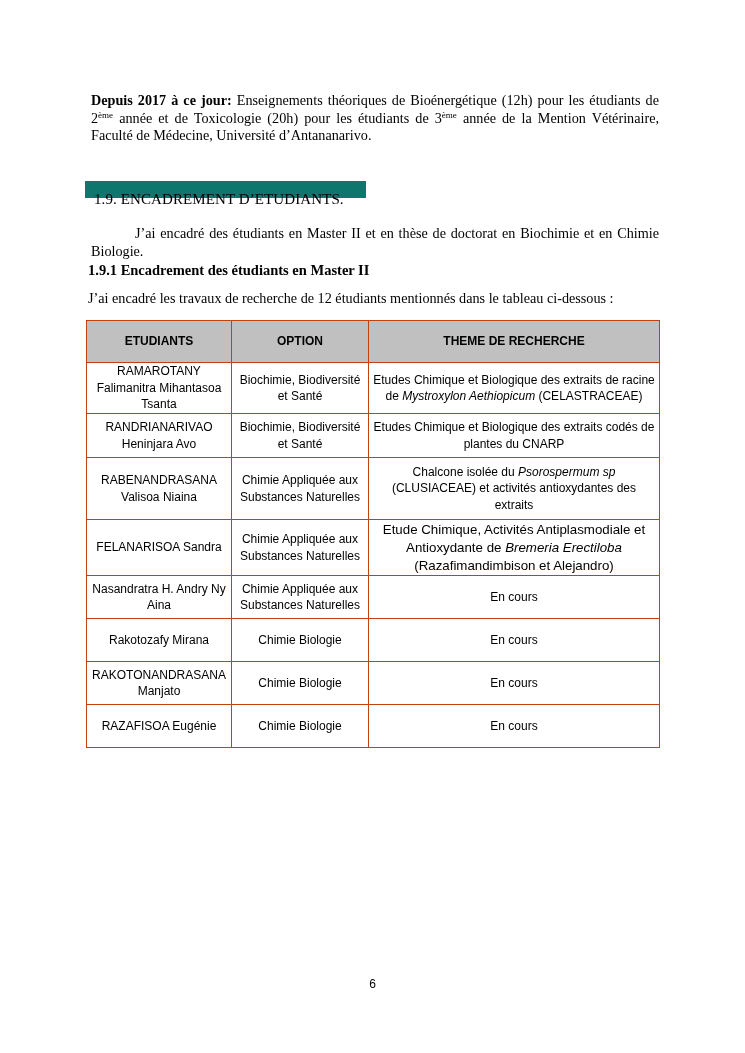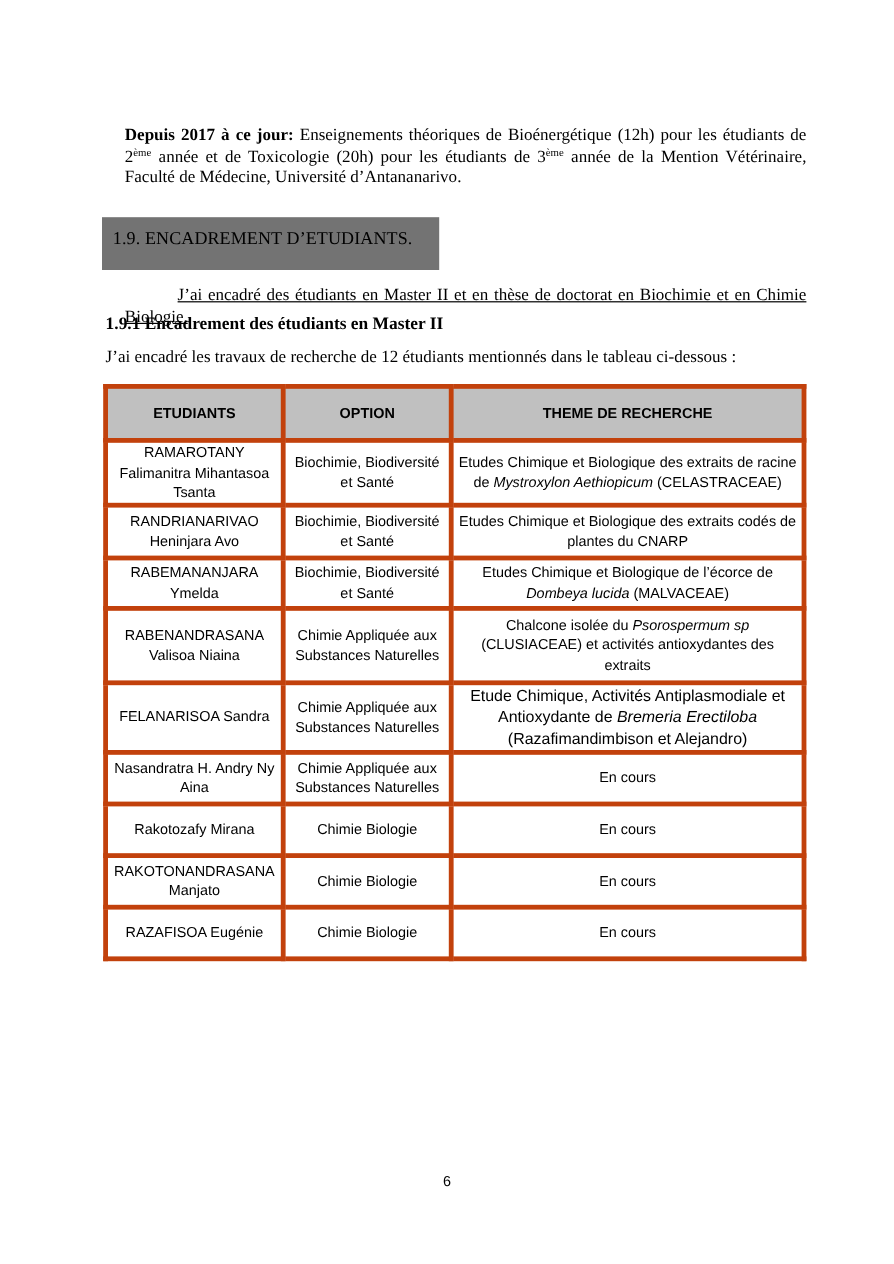--- a/index.html
+++ b/index.html
@@ -1,29 +1,29 @@
 <!DOCTYPE html>
 <html><head>
 <meta charset="utf-8">
 <style>
   html, body { margin: 0; padding: 0; background: #ffffff; }
   body { width: 745px; height: 1053px; position: relative; overflow: hidden; font-family: "Liberation Serif", serif; color: #000; }
-  .para { position: absolute; left: 88px; width: 568px; font-size: 14.2px; line-height: 17.5px; text-align: justify; margin: 16px; }
+  .para { position: absolute; left: 88px; width: 568px; font-size: 14.2px; line-height: 17.5px; text-align: justify; margin: 3px; }
   .p1 { top: 89px; }
   .p1 b { font-weight: bold; }
   sup { font-size: 9px; line-height: 0; vertical-align: 5px; }
-  .section-box { position: absolute; left: 85px; top: 181px; width: 281px; height: 44px; background: #737373; }
+  .section-box { position: absolute; left: 85px; top: 181px; width: 281px; height: 17px; background: #0f766e; }
   .section-title { position: absolute; left: 9px; top: 10px; font-size: 15px; letter-spacing: 0.1px; }
-  .p2 { top: 222px; text-decoration: underline; }
+  .p2 { top: 222px; }
   .p2 .indent { display: inline-block; width: 44px; }
   .sub-heading { position: absolute; left: 88px; top: 262px; font-size: 14.5px; font-weight: bold; }
   .p3 { position: absolute; left: 88px; top: 290px; font-size: 14.2px; }
 
   table.grid { position: absolute; left: 86px; top: 320px; border-collapse: collapse; font-family: "Liberation Sans", sans-serif; font-size: 12px; line-height: 16.5px; }
-  table.grid td, table.grid th { border: 4px solid #c2410c; text-align: center; vertical-align: middle; padding: 0 3px; }
+  table.grid td, table.grid th { border: 1px solid #c2410c; text-align: center; vertical-align: middle; padding: 0 3px; }
   table.grid th { background: #c0c0c0; font-weight: bold; font-size: 12px; height: 41px; }
   .c1 { width: 138px; }
   .c2 { width: 130px; }
   .c3 { width: 284px; }
   .r-big { font-size: 13.3px; line-height: 18px; }
   i { font-style: italic; }
   .page-num { position: absolute; left: 0; width: 745px; top: 977px; text-align: center; font-family: "Liberation Sans", sans-serif; font-size: 12px; }
 </style>
 </head>
 <body>
@@ -51,25 +51,20 @@
       <tr style="height: 51px;">
         <td class="c1">RAMAROTANY Falimanitra Mihantasoa Tsanta</td>
         <td class="c2">Biochimie, Biodiversité et Santé</td>
         <td class="c3"><span>Etudes Chimique et Biologique des extraits de racine de </span><i>Mystroxylon Aethiopicum</i><span> (CELASTRACEAE)</span></td>
       </tr>
       <tr style="height: 44px;">
         <td class="c1">RANDRIANARIVAO Heninjara Avo</td>
         <td class="c2">Biochimie, Biodiversité et Santé</td>
         <td class="c3"><span>Etudes Chimique et Biologique des extraits codés de plantes du CNARP</span><i></i><span></span></td>
       </tr>
-      <tr style="height: 42px;">
-        <td class="c1">RABEMANANJARA Ymelda</td>
-        <td class="c2">Biochimie, Biodiversité et Santé</td>
-        <td class="c3"><span>Etudes Chimique et Biologique de l’écorce de </span><i>Dombeya lucida</i><span>  (MALVACEAE)</span></td>
-      </tr>
       <tr style="height: 62px;">
         <td class="c1">RABENANDRASANA Valisoa Niaina</td>
         <td class="c2">Chimie Appliquée aux Substances Naturelles</td>
         <td class="c3"><span>Chalcone isolée du </span><i>Psorospermum sp</i><span> (CLUSIACEAE) et activités antioxydantes des extraits</span></td>
       </tr>
       <tr style="height: 56px;">
         <td class="c1">FELANARISOA Sandra</td>
         <td class="c2">Chimie Appliquée aux Substances Naturelles</td>
         <td class="c3 r-big"><span>Etude Chimique, Activités Antiplasmodiale et Antioxydante de </span><i>Bremeria Erectiloba</i><span> (Razafimandimbison et Alejandro)</span></td>
       </tr>

